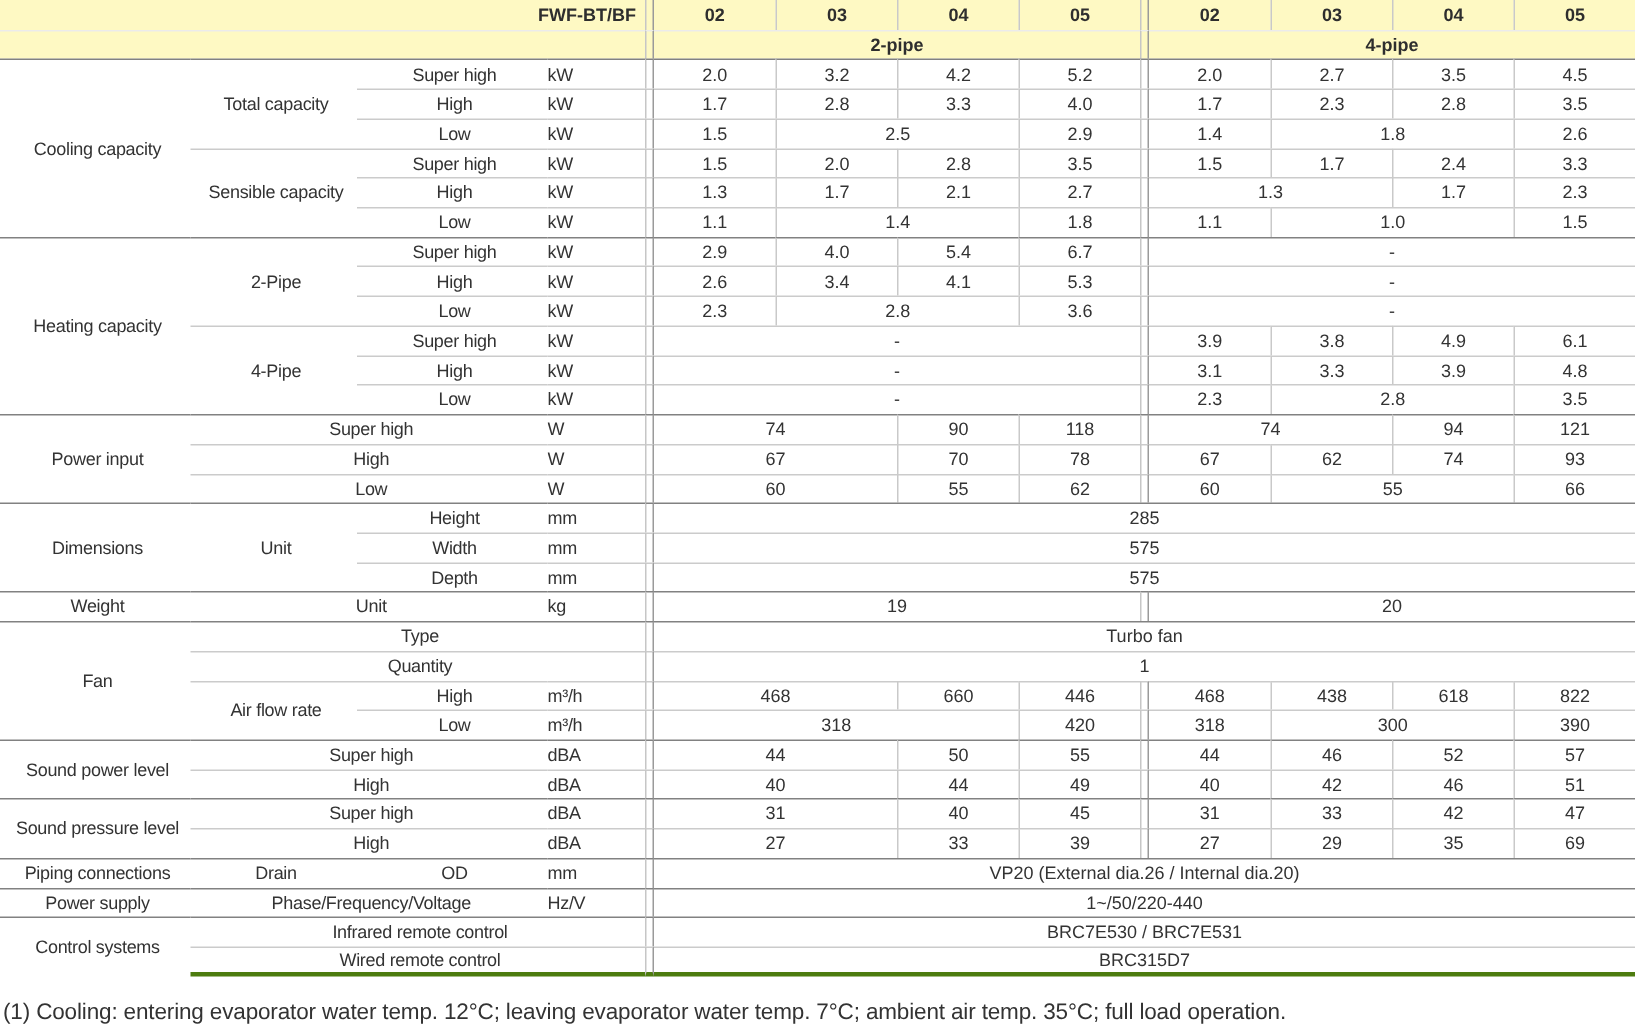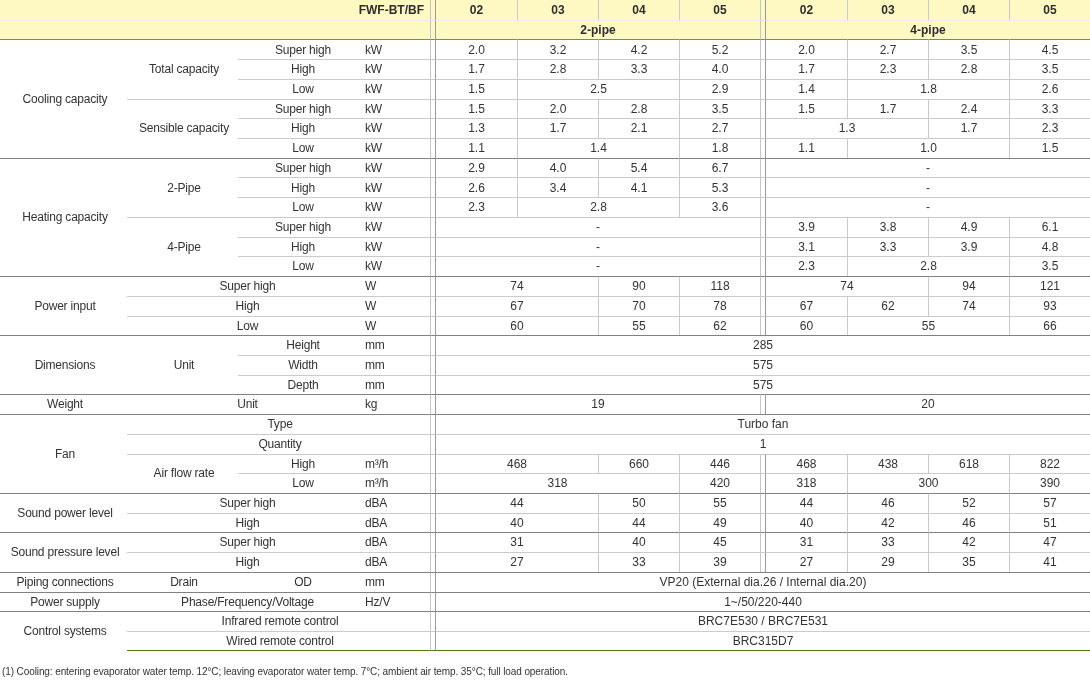--- a/index.html
+++ b/index.html
@@ -11,26 +11,26 @@
   td.lbl{text-align:center;padding-left:3px;letter-spacing:-0.2px;}
   td.unit{text-align:left;padding-right:5px;letter-spacing:-0.2px;}
   
   td.v{text-align:center;border-left:1px solid #c9c9c9;}
   td.gs{border-left:none;}
   
   td.sp{border-left:1px solid #c6c6c6;border-right:1px solid #9a9a9a;padding:0;}
   
   tbody td{border-top:1px solid #cbcbcb;}
   tr.sec td{border-top:1px solid #818181;}
-  tr.last td{border-bottom:1px solid #4d7c0f;}
+  tr.last td{border-bottom:3px solid #4d7c0f;}
   
   tr.hdr td{background:#fef9c3;font-weight:bold;color:#2e2e2e;border-top:none;}
   tr.hdr2 td{border-top:1px solid #ebebeb;}
   td.model{text-align:right;padding-right:6px;}
-  #footnote{font-size:10px;color:#333;margin:15px 0 0 2px;letter-spacing:-0.1px;}
+  #footnote{font-size:15px;color:#333;margin:15px 0 0 2px;letter-spacing:-0.1px;}
 </style>
 </head>
 <body>
 
 <table>
   <colgroup>
     <col style="width:127px">
       <col style="width:111px">
       <col style="width:127px">
       <col style="width:65px">
@@ -363,21 +363,21 @@
         <td class="lbl" colspan="2">High</td>
         <td class="unit">dBA</td>
         <td class="sp"></td>
         <td class="v gs" colspan="2">27</td>
         <td class="v">33</td>
         <td class="v">39</td>
         <td class="sp"></td>
         <td class="v gs">27</td>
         <td class="v">29</td>
         <td class="v">35</td>
-        <td class="v">41</td>
+        <td class="v">69</td>
       </tr>
       <tr class="sec">
         <td class="lbl">Piping connections</td>
         <td class="lbl">Drain</td>
         <td class="lbl">OD</td>
         <td class="unit">mm</td>
         <td class="sp"></td>
         <td class="v gs" colspan="9">VP20 (External dia.26 / Internal dia.20)</td>
       </tr>
       <tr class="sec">

